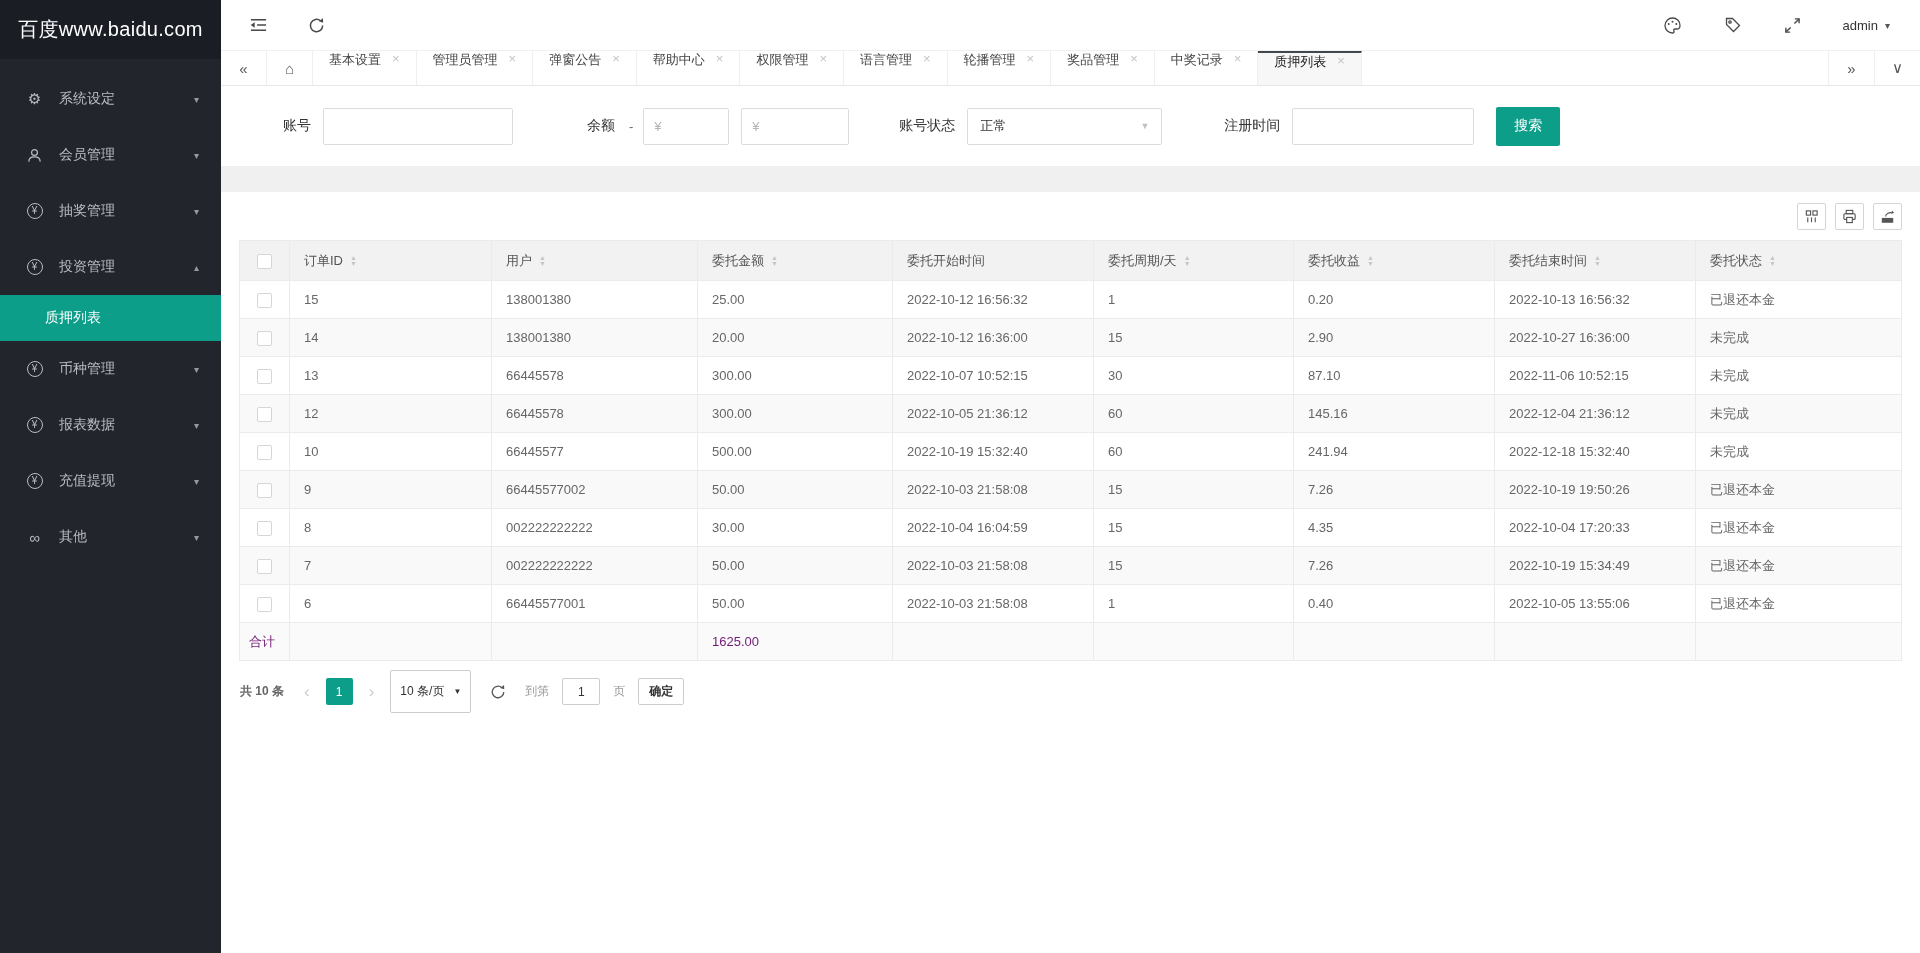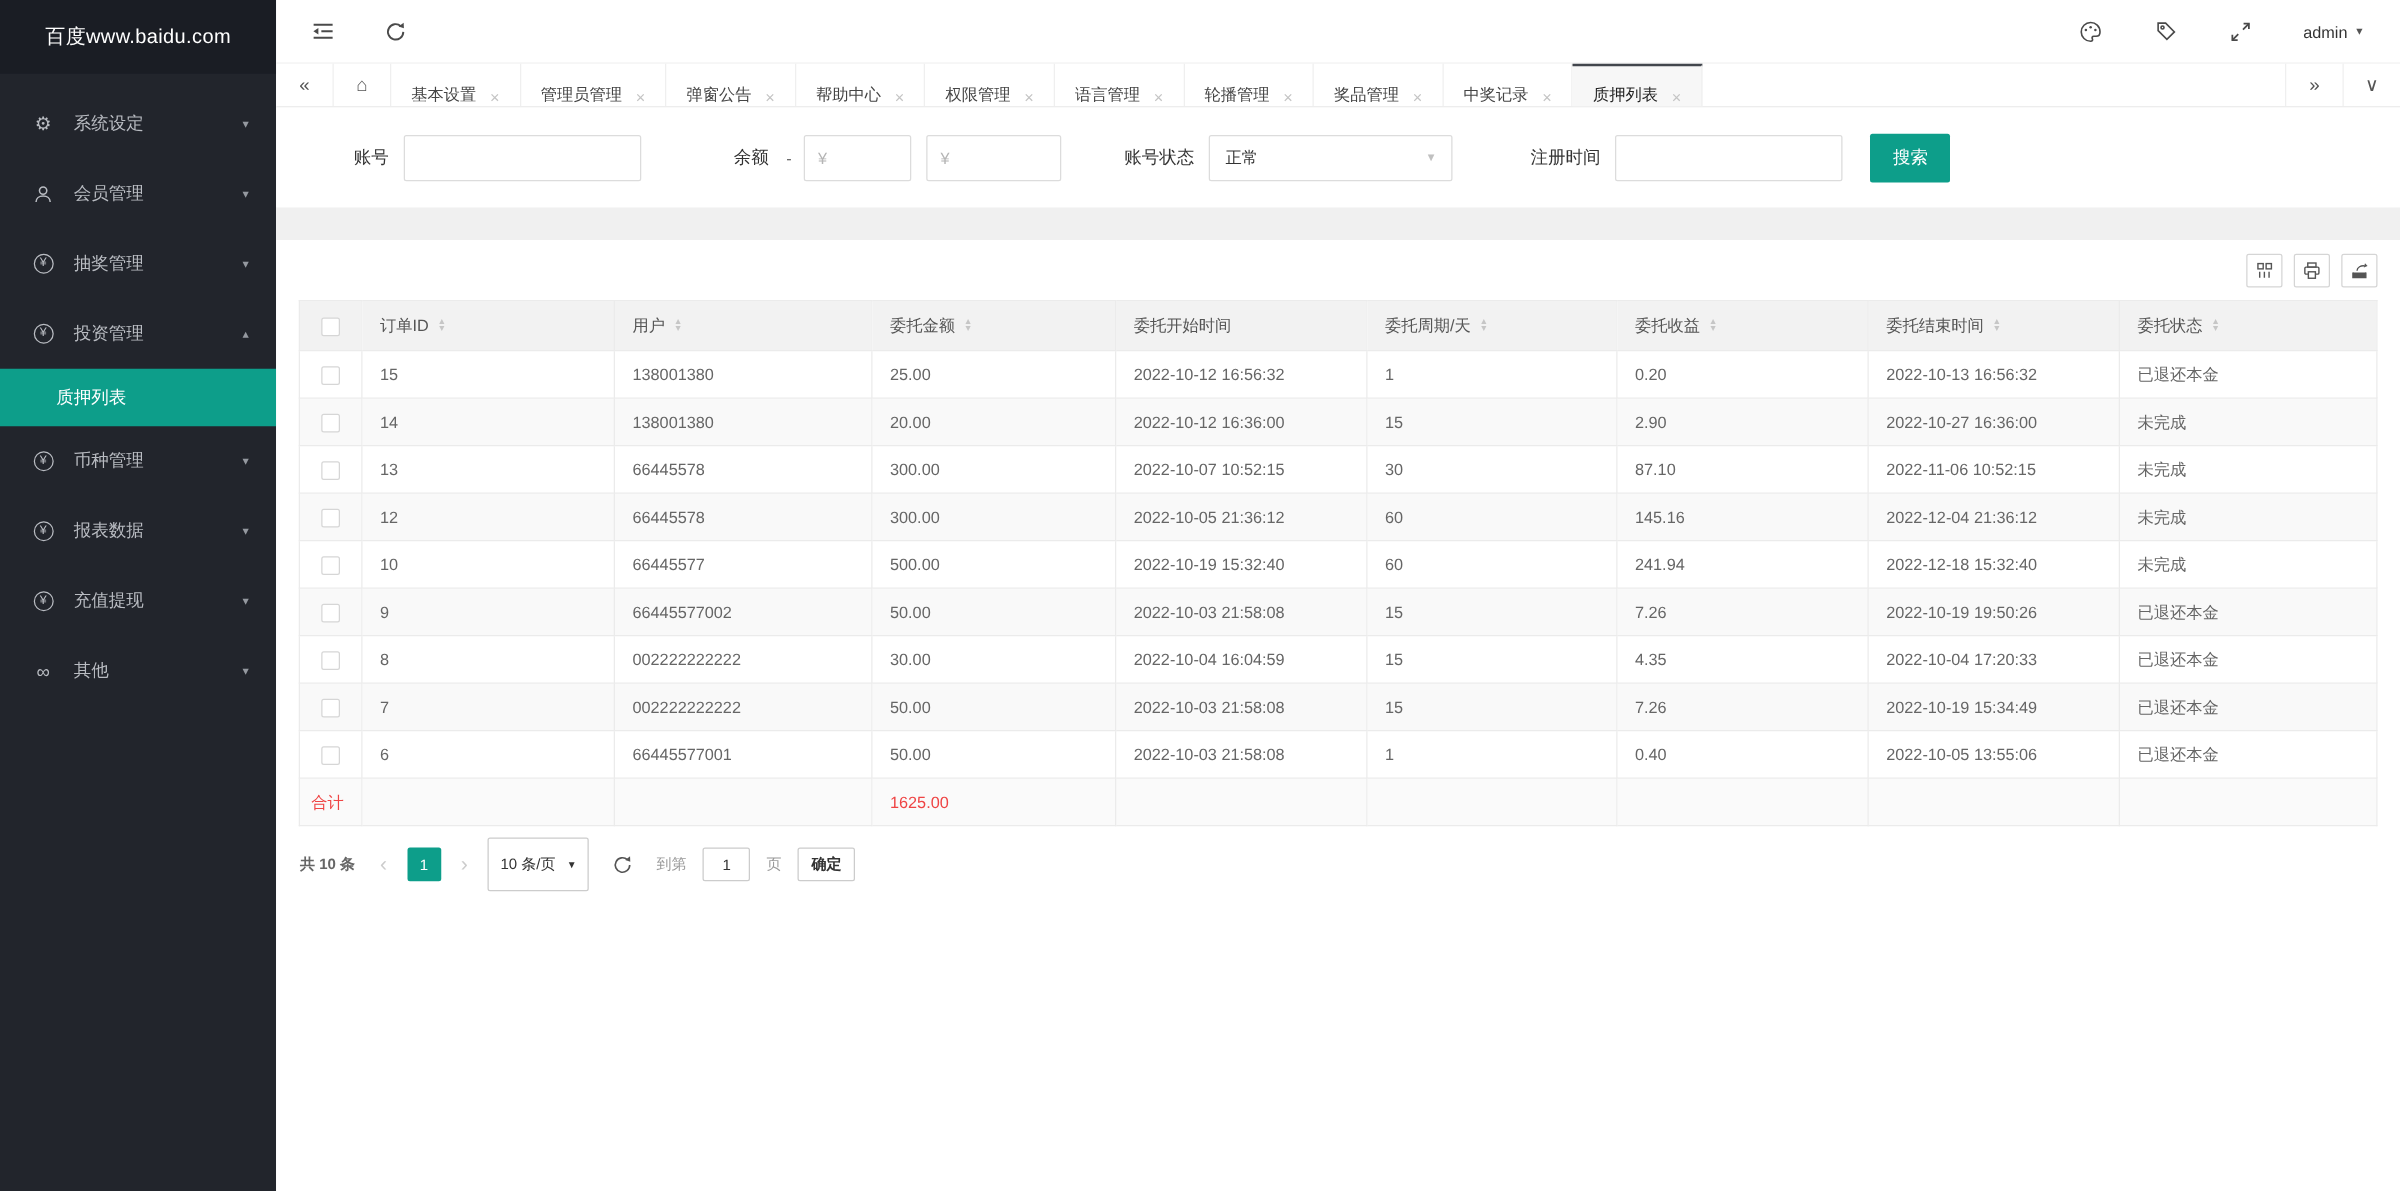--- a/index.html
+++ b/index.html
@@ -6,21 +6,21 @@
   html,body { width:1920px; height:953px; }
   body {
     font-family: "Liberation Sans", sans-serif;
     display: flex;
     overflow: hidden;
     background: #fff;
     color: #333;
   }
   
   .sidebar { width:221px; flex-shrink:0; background:#22252c; display:flex; flex-direction:column; }
-  .sidebar-header { height:59px; background:#1a1d24; color:#fff; font-size:16px;
+  .sidebar-header { height:59px; background:#1a1d24; color:#fff; font-size:20px;
     display:flex; align-items:center; justify-content:center; letter-spacing:.3px; }
   .menu { padding-top:12px; }
   .menu-item { height:56px; display:flex; align-items:center; padding:0 22px 0 25px;
     color:#b9bcc2; font-size:14px; cursor:pointer; }
   .menu-item .menu-icon { width:19px; margin-right:15px; display:flex; justify-content:center;
     align-items:center; color:#b9bcc2; font-size:15px; }
   .yen-circle { display:inline-flex; width:16px; height:16px; border:1px solid #b9bcc2;
     border-radius:50%; align-items:center; justify-content:center; font-size:10px; line-height:1; }
   .menu-label { flex:1; }
   .menu-caret { font-size:10px; color:#9599a0; }
@@ -34,21 +34,21 @@
   .topbar-right { margin-left:auto; display:flex; align-items:center; gap:42px; color:#4a4a4a; }
   .icon-btn { display:flex; align-items:center; justify-content:center; cursor:pointer; }
   .admin { display:flex; align-items:center; gap:7px; font-size:13px; color:#333; cursor:pointer; }
   .admin .menu-caret { color:#555; }
   
   .tabbar { height:35px; display:flex; align-items:stretch; background:#fff;
     border-bottom:1px solid #e8e8e8; font-size:13px; color:#444; }
   .tab-ctrl { width:46px; display:flex; align-items:center; justify-content:center;
     border-right:1px solid #efefef; color:#555; font-size:15px; cursor:pointer; }
   .tab-ctrl.right { border-right:none; border-left:1px solid #efefef; }
-  .tab { display:flex; align-items:flex-end; gap:11px; padding:0 16px;
+  .tab { display:flex; align-items:flex-start; gap:11px; padding:0 16px;
     border-right:1px solid #efefef; cursor:pointer; white-space:nowrap; }
   .tab-close { color:#c4c4c4; font-size:13px; }
   .tab.active { background:#f7f7f7; border-top:2px solid #42464d; color:#222; }
   .tab-spacer { flex:1; }
   
   .filter-panel { background:#fff; }
   .filter-row { display:flex; align-items:center; height:80px; padding-left:62px; }
   .f-group { display:flex; align-items:center; }
   .f-label { font-size:14px; color:#333; margin-right:12px; white-space:nowrap; }
   .f-dash { color:#666; margin:0 10px 0 2px; font-size:13px; }
@@ -74,21 +74,21 @@
   table { width:100%; border-collapse:collapse; table-layout:fixed; font-size:13px; color:#666; }
   th,td { border:1px solid #ebebeb; height:38px; padding:0 14px; text-align:left;
     font-weight:400; white-space:nowrap; overflow:hidden; }
   thead th { background:#f2f2f2; color:#555; height:40px; }
   td.cb, th.cb { text-align:center; padding:0; }
   .checkbox { width:15px; height:15px; border:1px solid #d6d6d6; border-radius:2px;
     background:#fff; display:inline-block; vertical-align:middle; cursor:pointer; }
   tbody tr:nth-child(even) { background:#f9f9f9; }
   .sort { display:inline-flex; flex-direction:column; margin-left:7px; color:#c6c6c6;
     font-size:7px; line-height:6.5px; vertical-align:middle; cursor:pointer; }
-  tr.total-row td { background:#fafafa; color:#ef4444;margin-top:47px; }
+  tr.total-row td { background:#fafafa; color:#701a75;margin-top:47px; }
   tr.total-row td.first { padding:0 9px; }
   
   .pagination { display:flex; align-items:center; padding:9px 0 10px 1px; gap:13px;
     font-size:12px; color:#666; }
   .pg-total { margin-right:4px;font-weight:bold; }
   .pg-arrow { color:#ccc; font-size:17px; padding:0 3px; cursor:pointer; }
   .pg-page { width:27px; height:27px; background:#0d9e8a; color:#fff; border-radius:2px;
     display:flex; align-items:center; justify-content:center; font-size:12px; cursor:pointer; }
   .pg-size { height:43px; border:1px solid #ccc; border-radius:2px; display:flex;
     align-items:center; gap:9px; padding:0 9px; background:#fff; cursor:pointer; color:#333; }

